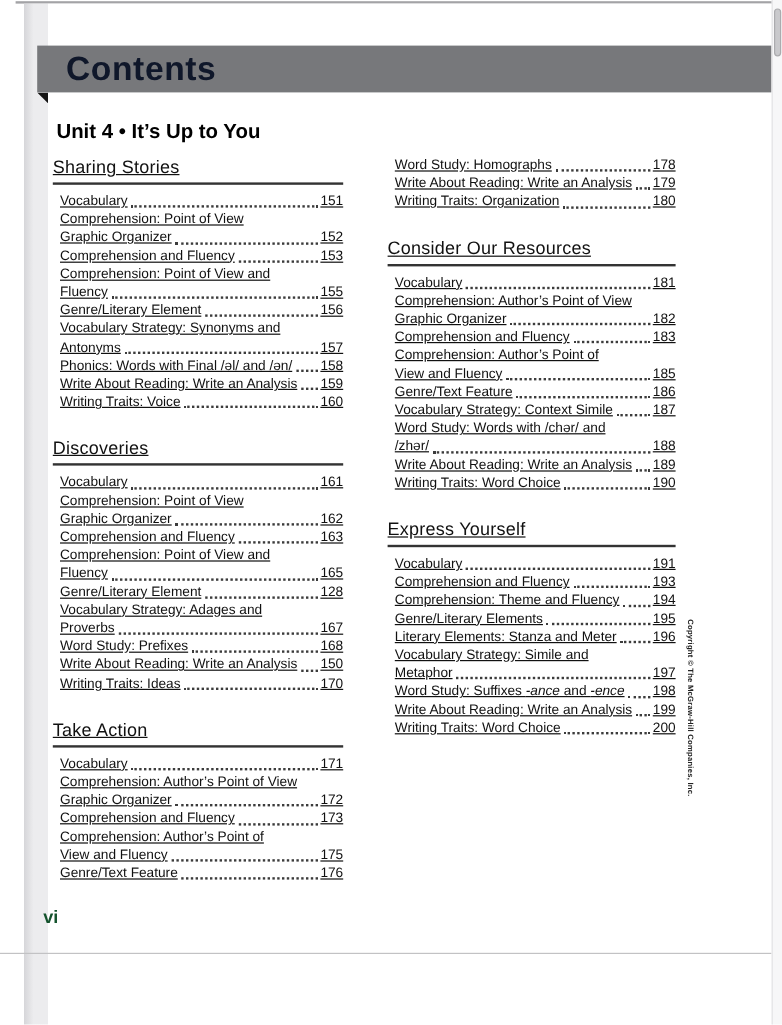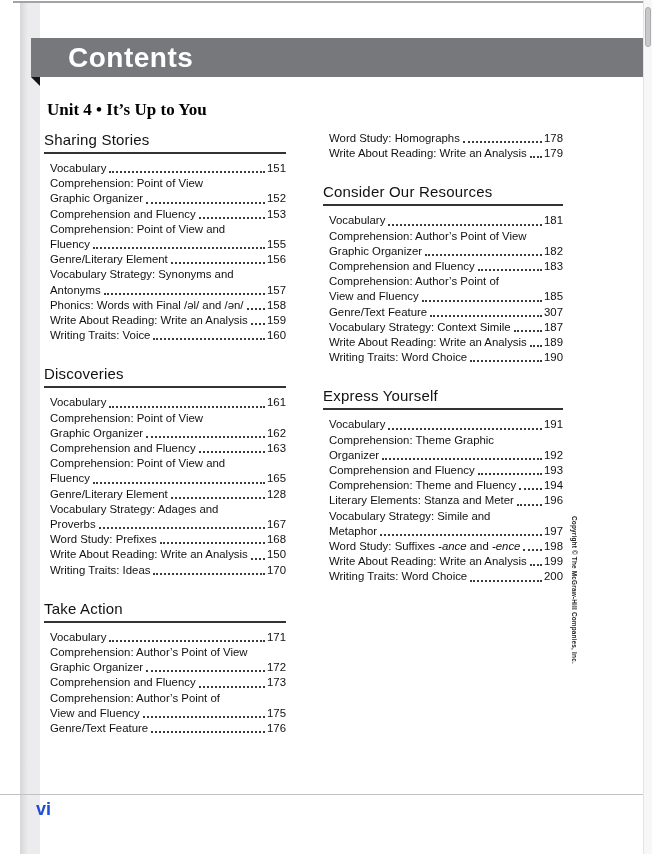--- a/index.html
+++ b/index.html
@@ -9,49 +9,49 @@
   .viewport { position:relative; width:652px; height:854px; background:#fff; overflow:hidden; }
 
   .top-line { position:absolute; left:13px; right:0; top:1px; height:2px; background:#a3a3a6; }
   .left-strip { position:absolute; left:20px; top:3px; bottom:0; width:20px;
                 background:linear-gradient(to right,#d6d6d9 0,#ececee 40%,#ececee 100%); }
 
   .page { position:absolute; left:40px; top:3px; width:603px; height:851px; background:#fff; }
 
   .banner { position:absolute; left:-9px; top:35px; width:612px; height:39px; background:#77787b; }
   .banner-text { display:block; font-size:28px; font-weight:bold; line-height:39px;
-                 padding-left:37px; letter-spacing:.5px; color:#ffffff; }
+                 padding-left:24px; letter-spacing:.5px; color:#0f172a; }
   .fold { position:absolute; left:-9px; top:74px; width:9px; height:9px; background:#141414;
           clip-path:polygon(0 0,100% 0,100% 100%); }
 
-  .unit-title { position:absolute; left:7px; top:97px; font-size:17px; font-weight:bold; color:#000;font-family:Liberation Serif, serif; }
+  .unit-title { position:absolute; left:7px; top:97px; font-size:17px; font-weight:bold; color:#000; }
 
   .columns { position:absolute; left:4px; top:128px; width:519px; display:flex; gap:37px; }
-  .toc-col { width:242px; }
+  .toc-col { width:242px;text-decoration:underline; }
   .toc-col.right { width:240px; }
 
   .toc-section { margin-top:22px; }
   .toc-section:first-child { margin-top:0; }
   .sec-heading { font-size:15px; color:#111; padding-bottom:4px; border-bottom:2px solid #333;
                  margin-bottom:7px; letter-spacing:.2px; }
   .entry { padding-left:6px; }
   .entry-row, .entry-cont { font-size:11.4px; line-height:15.2px; }
   .entry-row { display:flex; align-items:baseline; }
   .entry-label { white-space:nowrap; }
   .leader { flex:1; min-width:8px; border-bottom:2px dotted #3c3c3c; align-self:flex-end;
             margin:0 2px 3px 3px; }
   .pagenum { white-space:nowrap; }
   .ital { font-style:italic; }
 
   .copyright { position:absolute; left:578px; top:516px; width:142px; font-size:6.4px;
                font-weight:bold; color:#222; line-height:8px; letter-spacing:.2px;
                transform:rotate(90deg); transform-origin:0 0; white-space:nowrap; }
 
   .footer-rule { position:absolute; left:0; top:794px; width:643px; height:1px; background:#c2c2c4; }
-  .folio { position:absolute; left:36px; top:799px; font-size:18px; font-weight:bold; color:#1d4ed8; }
+  .folio { position:absolute; left:36px; top:756px; font-size:15px; font-weight:bold; color:#14532d; }
 
   .scroll-track { position:absolute; left:643px; top:0; width:9px; height:854px;
                   background:#f7f7f8; border-left:1px solid #e3e3e5; }
   .scroll-thumb { position:absolute; left:1px; top:7px; width:6px; height:40px;
                   background:#c9c9cc; border:1px solid #ababae; border-radius:4px; }
 </style>
 </head>
 <body>
 
 <div class="viewport">
@@ -256,20 +256,27 @@
                 <span class="pagenum">178</span>
               </div>
             </div>
             <div class="entry">
               <div class="entry-row">
                 <span class="entry-label">Write About Reading: Write an Analysis</span>
                 <span class="leader"></span>
                 <span class="pagenum">179</span>
               </div>
             </div>
+            <div class="entry">
+              <div class="entry-row">
+                <span class="entry-label">Writing Traits: Organization</span>
+                <span class="leader"></span>
+                <span class="pagenum">180</span>
+              </div>
+            </div>
           </section>
           <section class="toc-section">
             <div class="sec-heading">Consider Our Resources</div>
             <div class="entry">
               <div class="entry-row">
                 <span class="entry-label">Vocabulary</span>
                 <span class="leader"></span>
                 <span class="pagenum">181</span>
               </div>
             </div>
@@ -293,31 +300,39 @@
               <div class="entry-row">
                 <span class="entry-label">View and Fluency</span>
                 <span class="leader"></span>
                 <span class="pagenum">185</span>
               </div>
             </div>
             <div class="entry">
               <div class="entry-row">
                 <span class="entry-label">Genre/Text Feature</span>
                 <span class="leader"></span>
-                <span class="pagenum">307</span>
+                <span class="pagenum">186</span>
               </div>
             </div>
             <div class="entry">
               <div class="entry-row">
                 <span class="entry-label">Vocabulary Strategy: Context Simile</span>
                 <span class="leader"></span>
                 <span class="pagenum">187</span>
               </div>
             </div>
             <div class="entry">
+              <div class="entry-cont"><span class="entry-label">Word Study: Words with /chər/ and</span></div>
+              <div class="entry-row">
+                <span class="entry-label">/zhər/</span>
+                <span class="leader"></span>
+                <span class="pagenum">188</span>
+              </div>
+            </div>
+            <div class="entry">
               <div class="entry-row">
                 <span class="entry-label">Write About Reading: Write an Analysis</span>
                 <span class="leader"></span>
                 <span class="pagenum">189</span>
               </div>
             </div>
             <div class="entry">
               <div class="entry-row">
                 <span class="entry-label">Writing Traits: Word Choice</span>
                 <span class="leader"></span>
@@ -328,39 +343,38 @@
           <section class="toc-section">
             <div class="sec-heading">Express Yourself</div>
             <div class="entry">
               <div class="entry-row">
                 <span class="entry-label">Vocabulary</span>
                 <span class="leader"></span>
                 <span class="pagenum">191</span>
               </div>
             </div>
             <div class="entry">
-              <div class="entry-cont"><span class="entry-label">Comprehension: Theme Graphic</span></div>
-              <div class="entry-row">
-                <span class="entry-label">Organizer</span>
-                <span class="leader"></span>
-                <span class="pagenum">192</span>
-              </div>
-            </div>
-            <div class="entry">
               <div class="entry-row">
                 <span class="entry-label">Comprehension and Fluency</span>
                 <span class="leader"></span>
                 <span class="pagenum">193</span>
               </div>
             </div>
             <div class="entry">
               <div class="entry-row">
                 <span class="entry-label">Comprehension: Theme and Fluency</span>
                 <span class="leader"></span>
                 <span class="pagenum">194</span>
+              </div>
+            </div>
+            <div class="entry">
+              <div class="entry-row">
+                <span class="entry-label">Genre/Literary Elements</span>
+                <span class="leader"></span>
+                <span class="pagenum">195</span>
               </div>
             </div>
             <div class="entry">
               <div class="entry-row">
                 <span class="entry-label">Literary Elements: Stanza and Meter</span>
                 <span class="leader"></span>
                 <span class="pagenum">196</span>
               </div>
             </div>
             <div class="entry">

